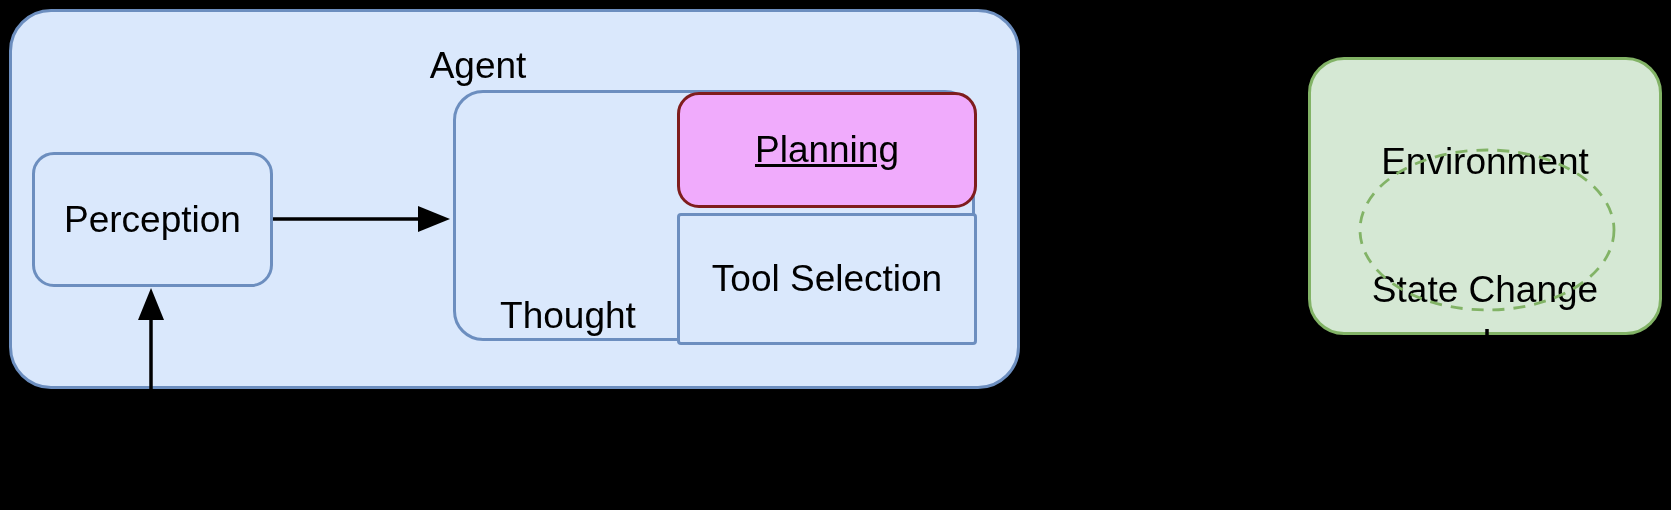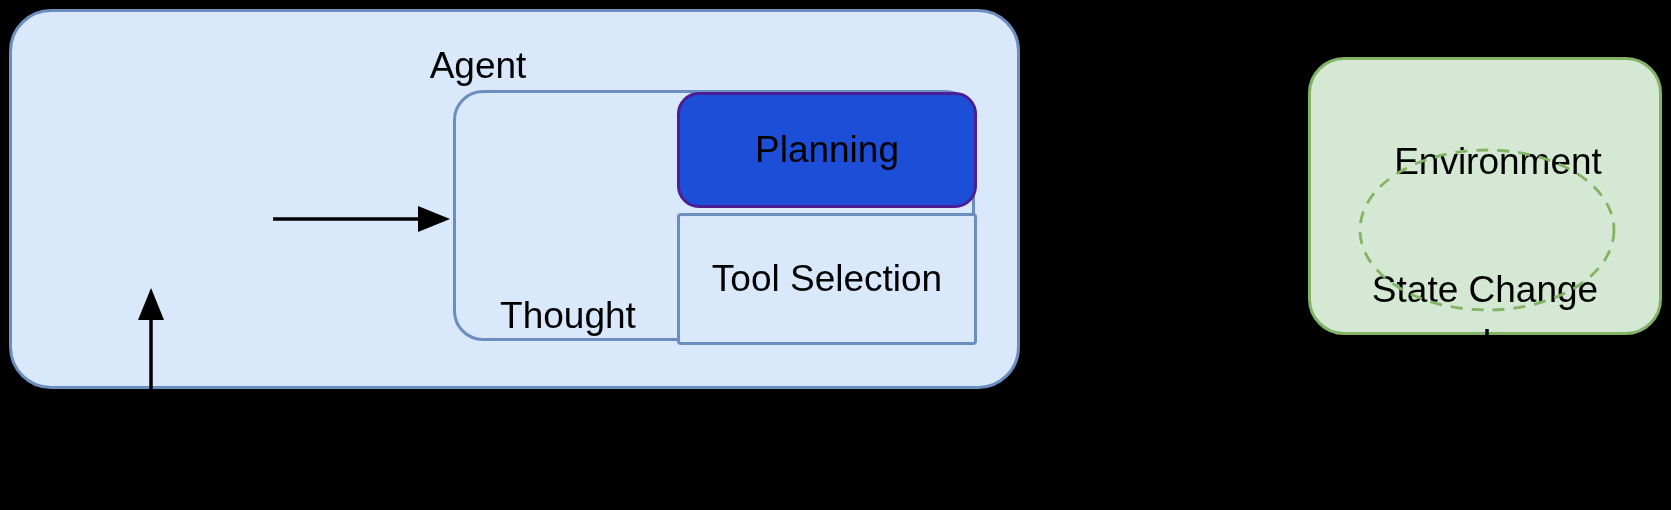--- a/index.html
+++ b/index.html
@@ -60,44 +60,44 @@
     position: absolute;
     left: 0; top: 0;
     width: 224px; height: 100%;
     display: flex;
     align-items: flex-end;
     justify-content: center;
   }
   .planning-box {
     left: 677px; top: 92px;
     width: 300px; height: 116px;
-    background: #1d4ed8;
-    border: 3px solid #4c1d95;
+    background: #f0abfc;
+    border: 3px solid #7f1d1d;
     border-radius: 22px;
+    text-decoration: underline;
   }
   .toolsel-box {
     left: 677px; top: 213px;
     width: 300px; height: 132px;
     background: #dae8fc;
     border: 3px solid #6c8ebf;
     border-radius: 4px;
   }
   .environment-box {
     left: 1308px; top: 57px;
     width: 354px; height: 278px;
     background: #d5e8d4;
     border: 3px solid #82b366;
     border-radius: 36px;
   }
   .environment-label {
     position: absolute;
     left: 0; top: 80px;
     width: 100%;
     text-align: center;
-    margin-left: 13px;
   }
   .state-change-label {
     position: absolute;
     left: 0; top: 208px;
     width: 100%;
     text-align: center;
   }
   .overlay {
     position: absolute;
     left: 0; top: 0;
@@ -106,20 +106,23 @@
 </style>
 </head>
 <body>
 
 <div class="canvas">
 
   <div class="box agent-box">
     <div class="label agent-label">Agent</div>
   </div>
 
+  <div class="box perception-box">
+    <span class="label">Perception</span>
+  </div>
 
   <div class="box thought-box">
     <div class="thought-label-wrap">
       <span class="label">Thought</span>
     </div>
   </div>
 
   <div class="box planning-box">
     <span class="label">Planning</span>
   </div>

